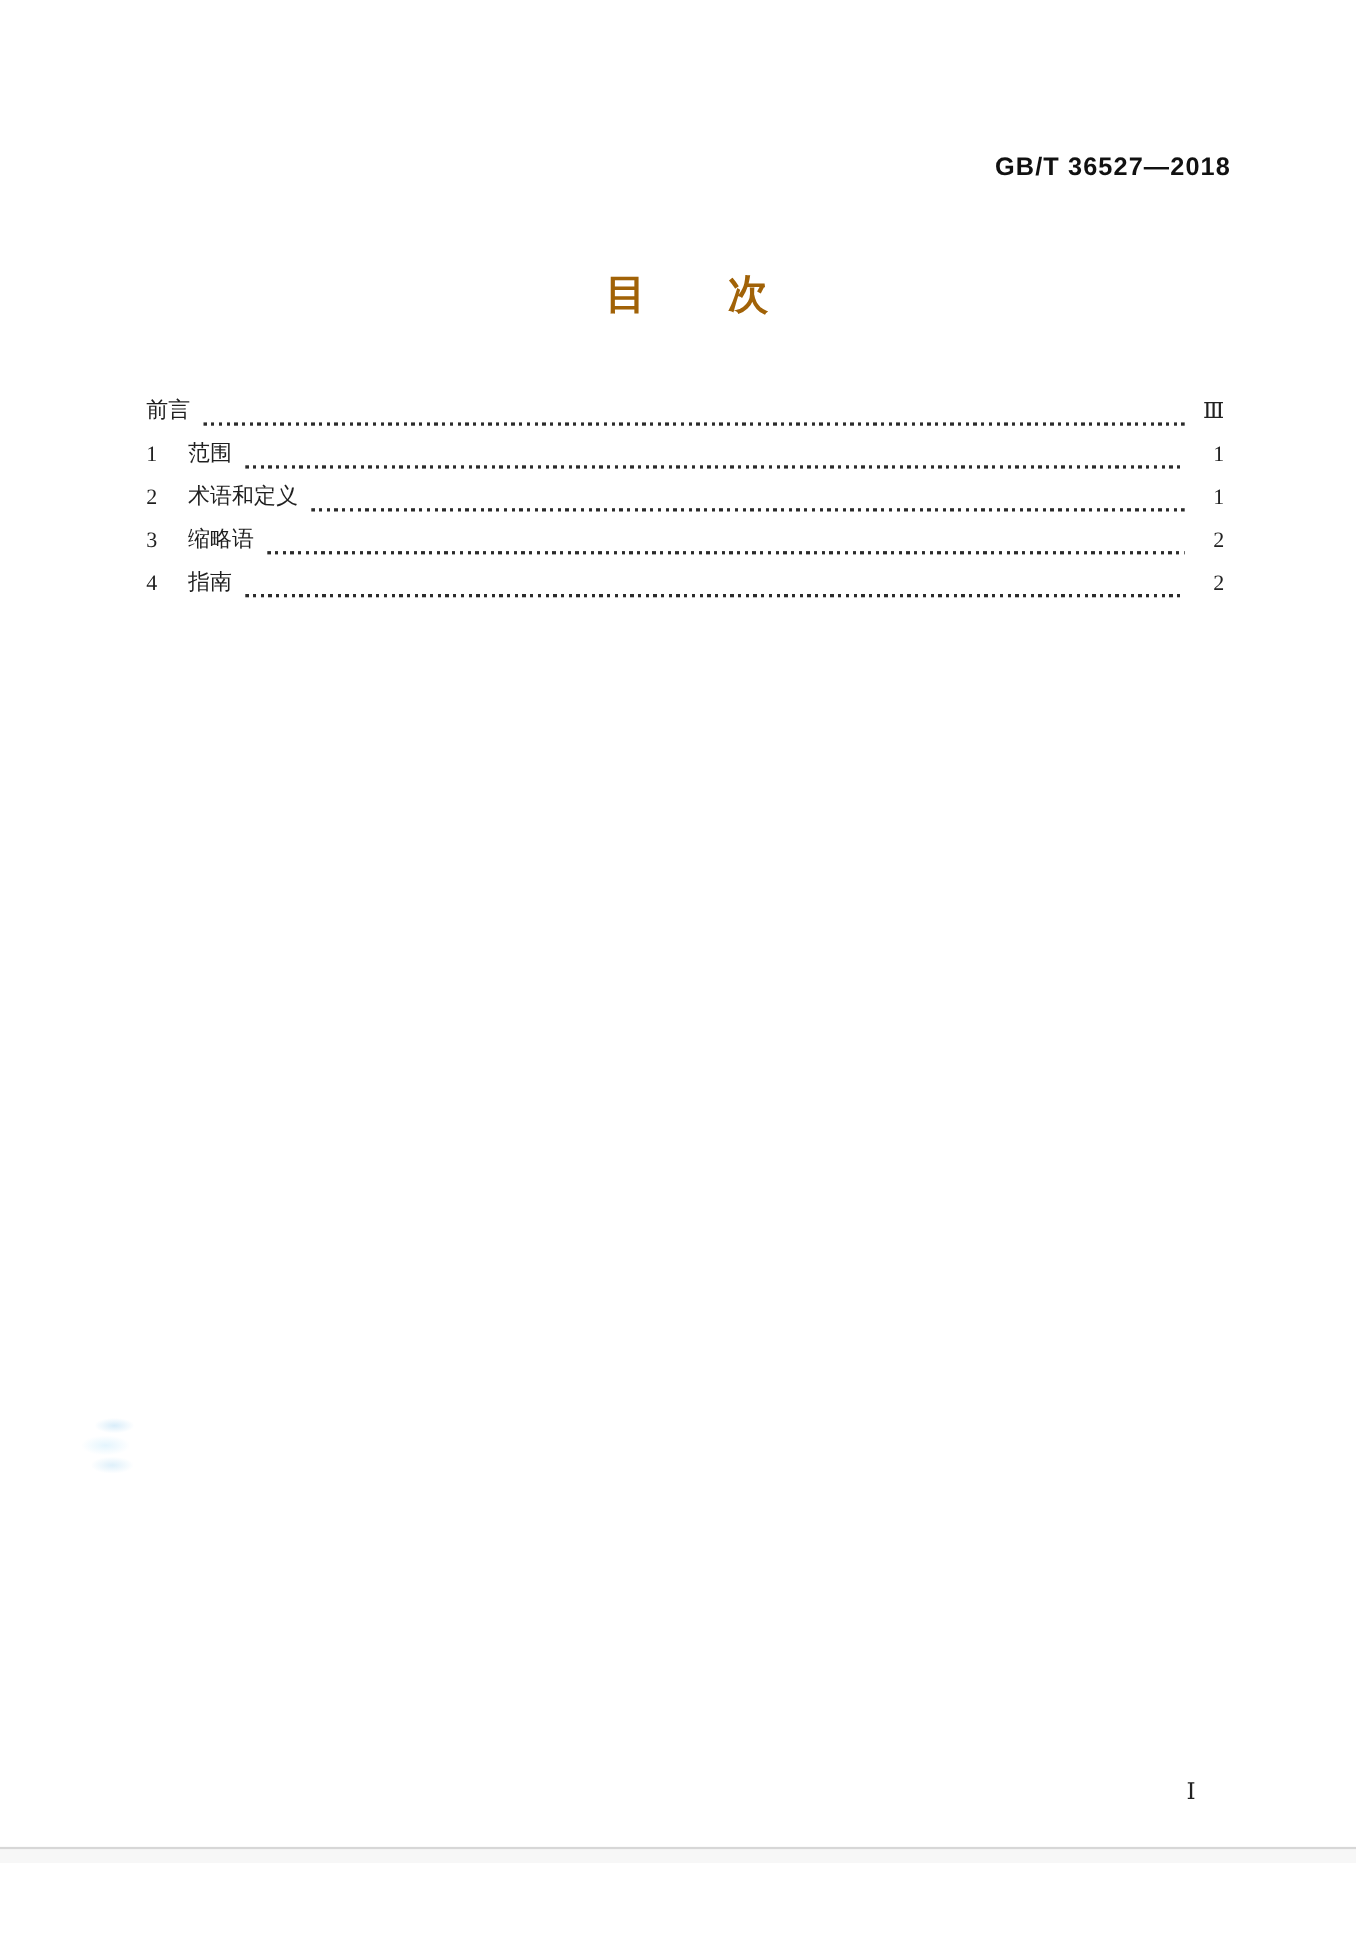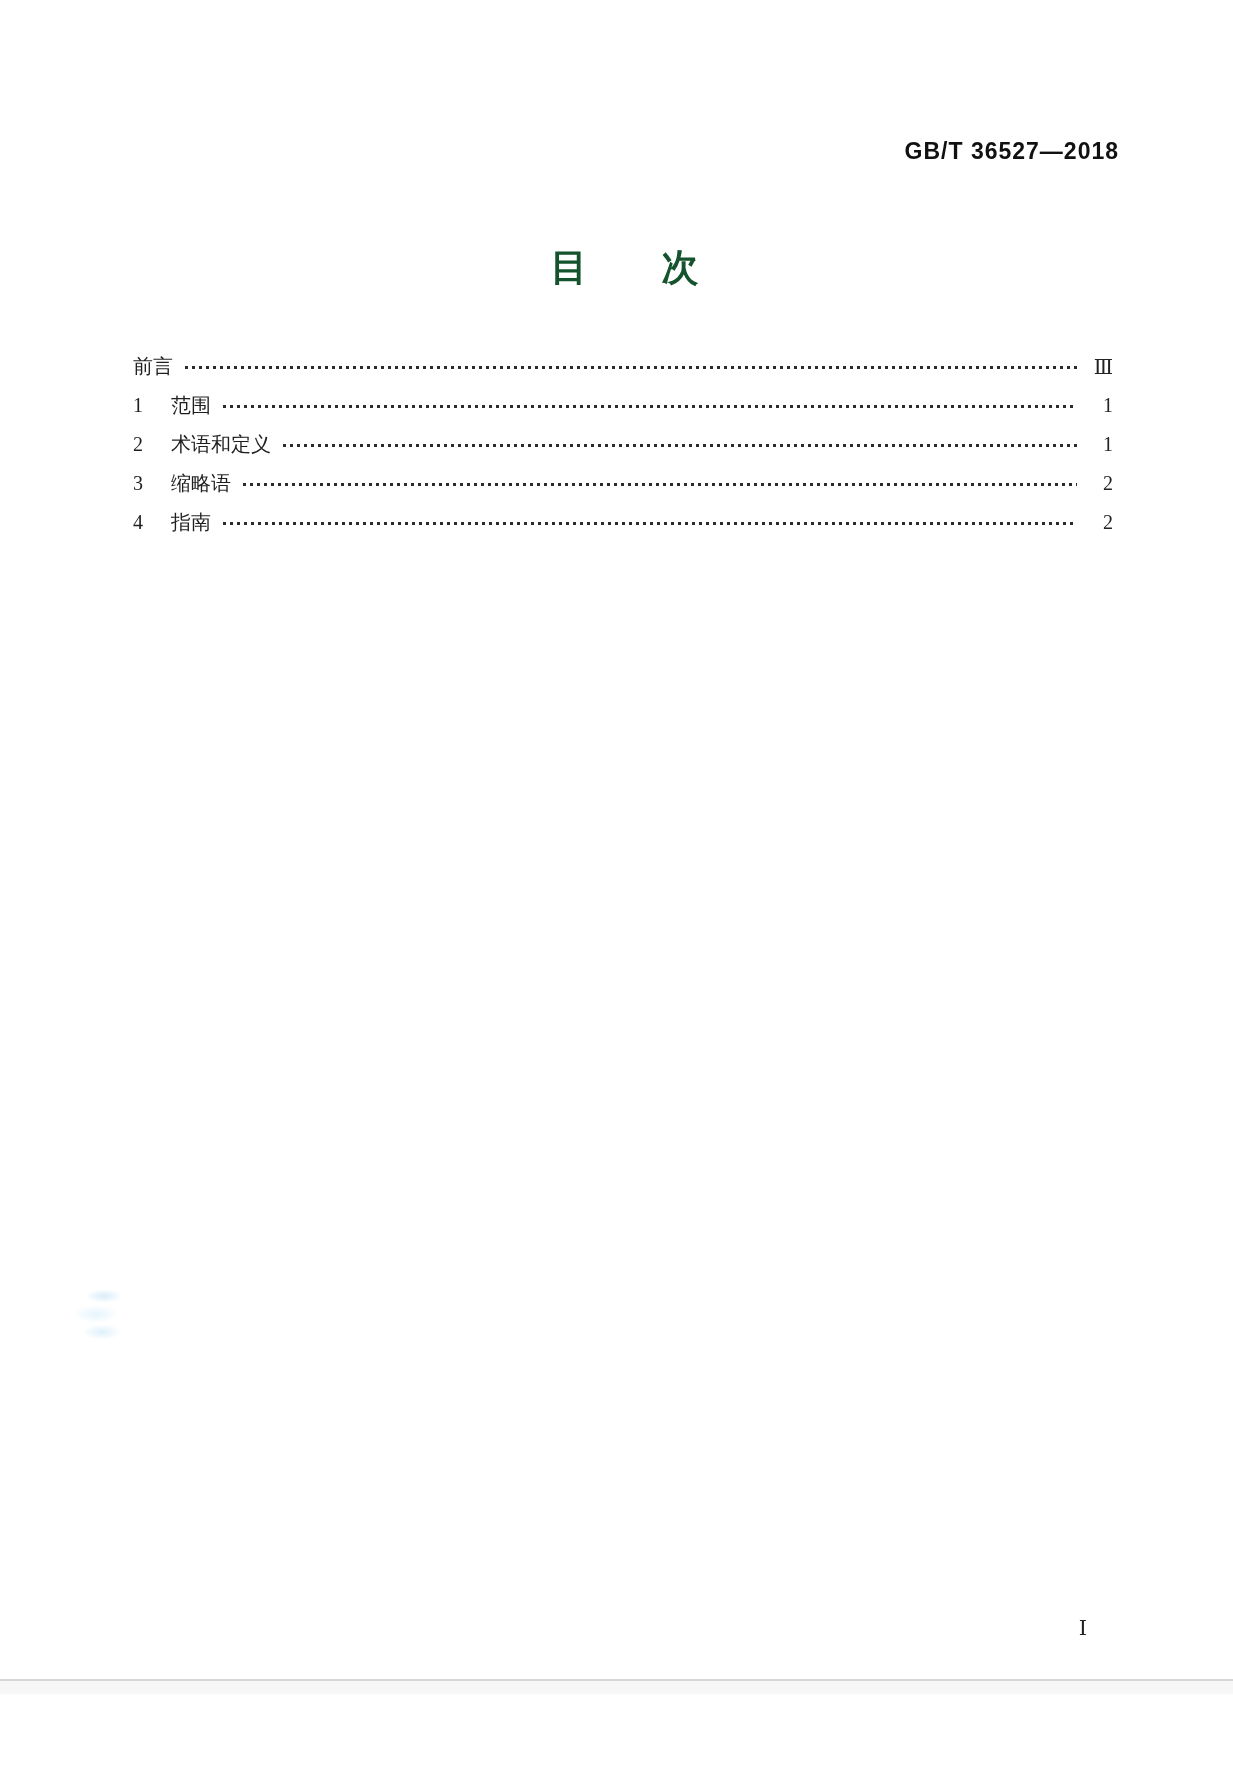--- a/index.html
+++ b/index.html
@@ -15,29 +15,29 @@
     position:absolute; top:138px; right:114px;
     font-family:"Liberation Sans","DejaVu Sans",sans-serif;
     font-weight:bold; font-size:23px; letter-spacing:1px;
     color:#111;
   }
   .doc-title {
     position:absolute; top:243px; left:0; right:0;
     text-align:center;
     font-size:37px; font-weight:bold;
     letter-spacing:0.5em; text-indent:0.5em;
-    color:#14532d;
+    color:#a16207;
     font-family:"Liberation Sans","DejaVu Sans",sans-serif;
     margin-left:16px;
   }
   .toc {
     position:absolute; left:133px; right:120px; top:347px;
     font-size:20px;
   }
-  .toc-row { display:flex; align-items:center; height:39px; }
+  .toc-row { display:flex; align-items:flex-end; height:39px; }
   .toc-num { flex:none; width:38px; }
   .toc-num:empty { display:none; }
   .toc-label { flex:none; white-space:pre; }
   .leader {
     flex:1; height:3px; position:relative; top:1px;
     margin:0 10px 0 12px;
     background-image:repeating-linear-gradient(to right,#2b2b2b 0 3px,transparent 3px 7px);
   }
   .toc-page { flex:none; min-width:26px; text-align:right; color:#222; }
   .footer-pagenum {

